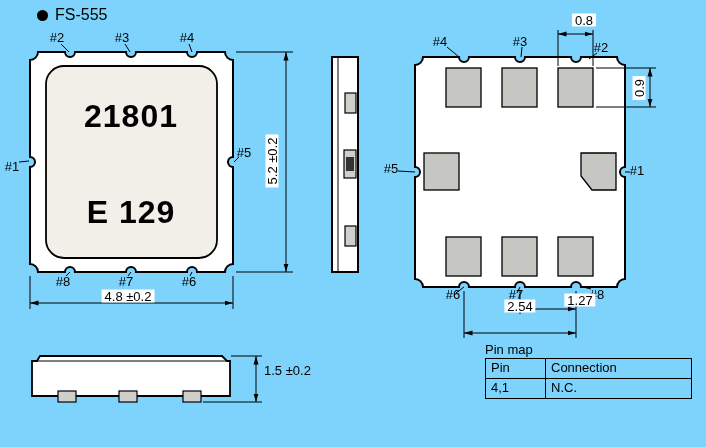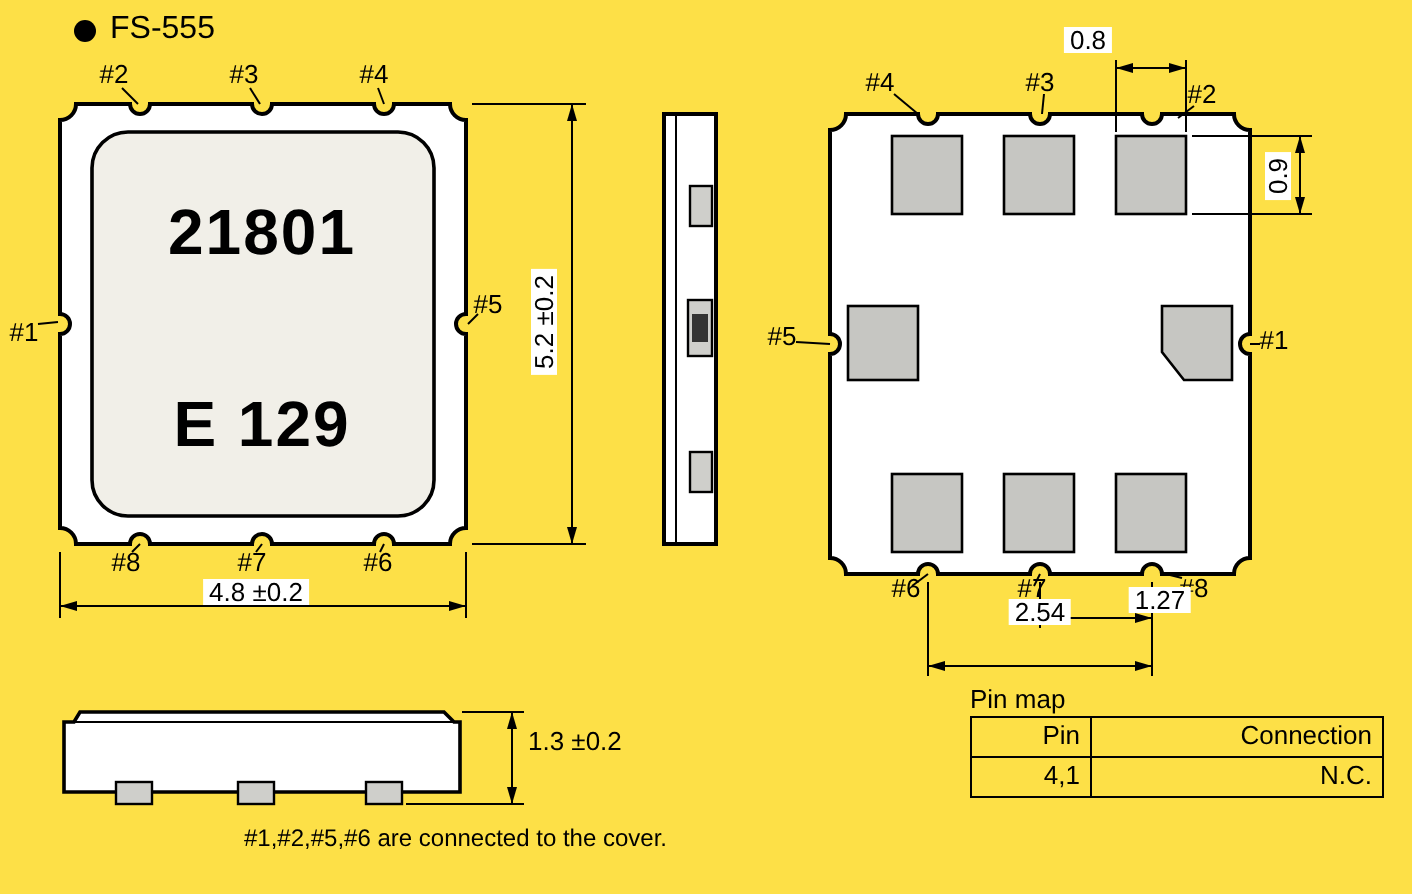--- a/index.html
+++ b/index.html
@@ -1,30 +1,30 @@
 <!DOCTYPE html>
 <html><head>
 <meta charset="utf-8">
 <style>
   *{box-sizing:border-box}
   html,body{margin:0;padding:0;background:#fff}
   body{font-family:"Liberation Sans",sans-serif;color:#000}
-  .stage{position:relative;width:706px;height:447px;background:#fde047;overflow:hidden}
+  .stage{position:relative;width:706px;height:447px;background:#7dd3fc;overflow:hidden}
   .stage svg{position:absolute;left:0;top:0}
   .lbl{position:absolute;white-space:nowrap;font-size:13px;line-height:1}
   .ctr{transform:translate(-50%,-50%)}
   .vctr{transform:translate(-50%,-50%) rotate(-90deg)}
   .dimtxt{background:#fff;padding:0 3px}
   .marking{position:absolute;transform:translate(-50%,-50%);font-weight:bold;font-size:32px;letter-spacing:1px;line-height:1}
   .title{position:absolute;left:55px;top:6px;font-size:16px;line-height:1.1}
   .bullet{position:absolute;left:37px;top:10px;width:11px;height:11px;border-radius:50%;background:#000}
   .note{position:absolute;left:122px;top:413px;font-size:12px;line-height:1}
   .pinmap-title{position:absolute;left:485px;top:343px;font-size:13px;line-height:1}
   table.pinmap{position:absolute;left:485px;top:358px;border-collapse:collapse;font-size:13px}
-  .pinmap th,.pinmap td{border:1px solid #000;padding:2px 5px;text-align:right;font-weight:normal;line-height:1.15}
+  .pinmap th,.pinmap td{border:1px solid #000;padding:2px 5px;text-align:left;font-weight:normal;line-height:1.15}
   .pinmap .c1{width:60px}
   .pinmap .c2{width:146px}
 </style>
 </head>
 <body>
 
 <div class="stage">
 
   <svg width="706" height="447" viewBox="0 0 706 447">
     <defs>
@@ -147,28 +147,27 @@
 
   <div class="lbl ctr" style="left:440px;top:41px">#4</div>
   <div class="lbl ctr" style="left:520px;top:41px">#3</div>
   <div class="lbl ctr" style="left:601px;top:47px">#2</div>
   <div class="lbl ctr" style="left:391px;top:168px">#5</div>
   <div class="lbl ctr" style="left:637px;top:170px">#1</div>
   <div class="lbl ctr" style="left:453px;top:294px">#6</div>
   <div class="lbl ctr" style="left:516px;top:294px">#7</div>
   <div class="lbl ctr" style="left:597px;top:294px">#8</div>
 
-  <div class="lbl ctr dimtxt" style="left:544px;top:20px">0.8</div>
+  <div class="lbl ctr dimtxt" style="left:584px;top:20px">0.8</div>
   <div class="lbl vctr dimtxt" style="left:639px;top:88px">0.9</div>
   <div class="lbl ctr dimtxt" style="left:580px;top:300px">1.27</div>
   <div class="lbl ctr dimtxt" style="left:520px;top:306px">2.54</div>
 
-  <div class="lbl" style="left:264px;top:364px">1.3 ±0.2</div>
+  <div class="lbl" style="left:264px;top:364px">1.5 ±0.2</div>
 
-  <div class="note">#1,#2,#5,#6 are connected to the cover.</div>
 
   <div class="pinmap-title">Pin map</div>
   <table class="pinmap">
     <tbody>
       <tr>
         <th class="c1">Pin</th>
         <th class="c2">Connection</th>
       </tr>
       <tr>
         <td>4,1</td>

